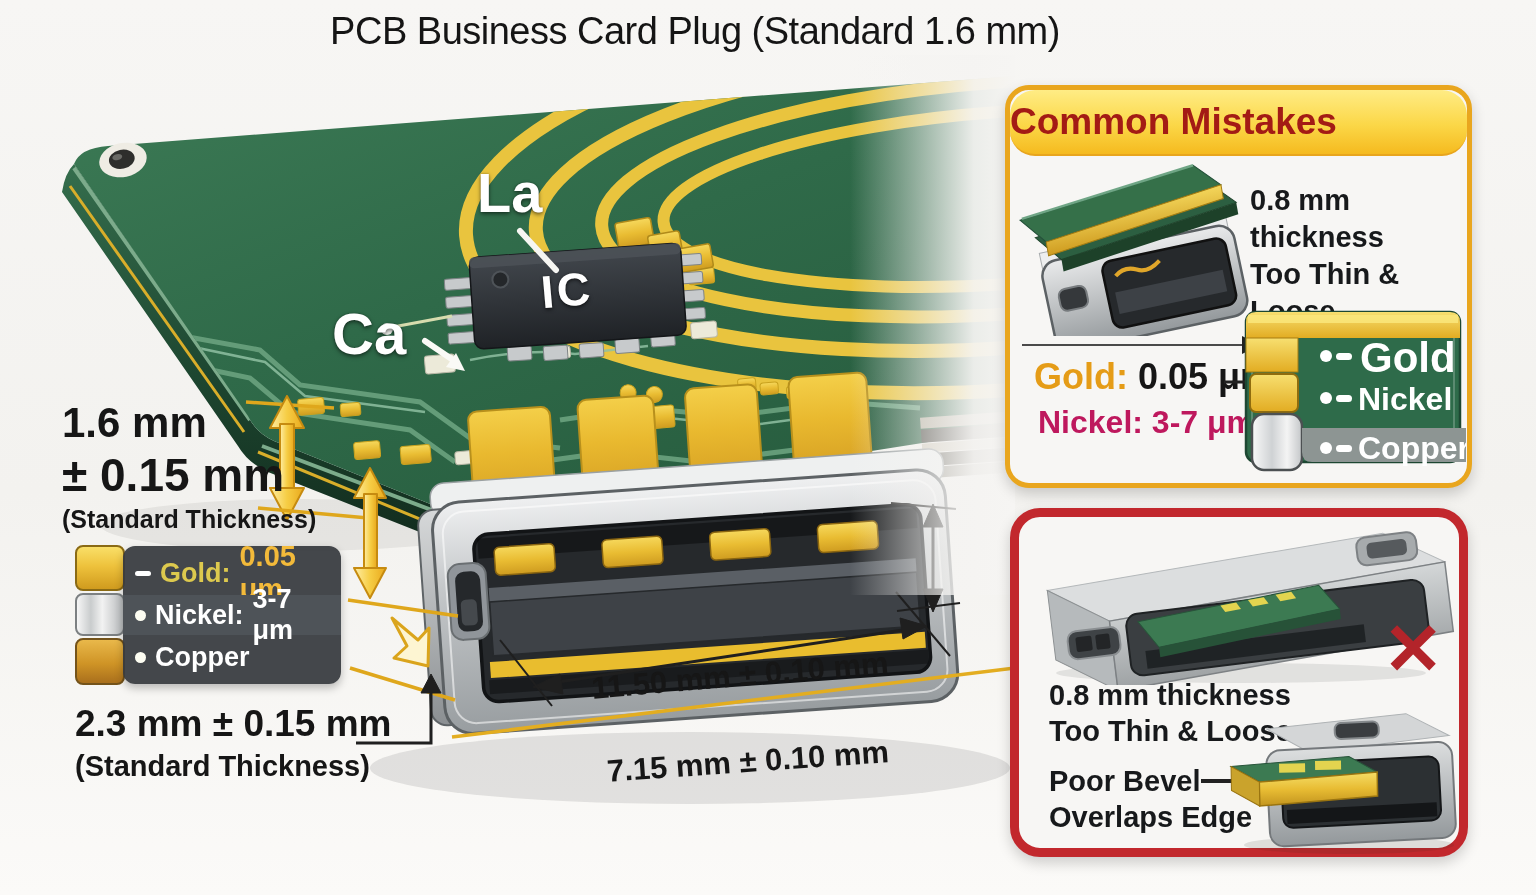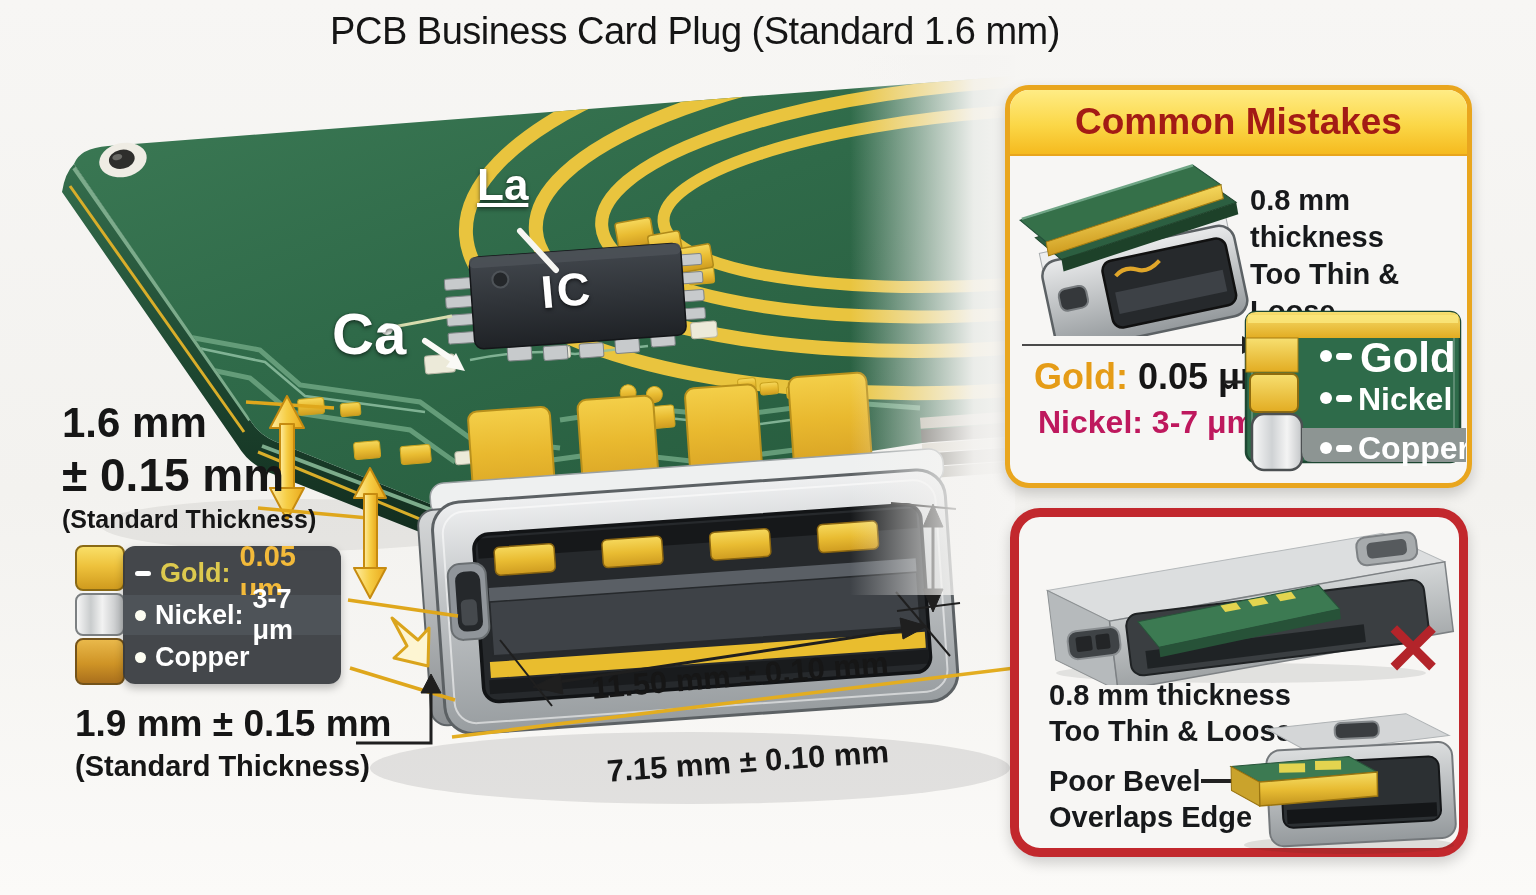--- a/index.html
+++ b/index.html
@@ -6,21 +6,21 @@
   .stage{
     position:relative;width:1536px;height:895px;overflow:hidden;
     background:linear-gradient(180deg,#f7f6f4 0%,#f3f2ef 55%,#fbfaf8 100%);
     font-family:"Liberation Sans",sans-serif;color:#161616;
   }
   .abs{position:absolute;}
   
   .title{left:0;top:10px;width:1390px;text-align:center;font-size:38px;font-weight:400;color:#151515;letter-spacing:-0.5px;}
   
   .lbl-white{color:#fff;font-weight:800;text-shadow:0 2px 4px rgba(0,0,0,.5),0 0 2px rgba(0,0,0,.35);}
-  .lbl-la{left:477px;top:160px;font-size:44px;text-decoration:underline;}
+  .lbl-la{left:477px;top:160px;font-size:56px;}
   .lbl-ca{left:332px;top:300px;font-size:58px;}
   .lbl-ic{left:541px;top:263px;font-size:46px;transform:rotate(-5deg);letter-spacing:3px;}
   .thick-top{left:62px;top:398px;line-height:1.18;}
   .thick-top .v1{font-size:42px;font-weight:800;}
   .thick-top .v2{font-size:46px;font-weight:800;}
   .thick-top .v3{font-size:25px;font-weight:600;margin-top:3px;}
   .thick-bot{left:75px;top:700px;line-height:1.3;}
   .thick-bot .v1{font-size:37px;font-weight:800;}
   .thick-bot .v2{font-size:29px;font-weight:600;}
   .dim-width{left:540px;top:658px;width:400px;text-align:center;font-size:31px;font-weight:700;transform:rotate(-5deg);}
@@ -40,21 +40,21 @@
   .dot-ic{width:11px;height:11px;background:#fdfdf2;border-radius:50%;flex:0 0 auto;}
   .crow .gl{color:#ddc94e;font-size:27px;font-weight:700;}
   .crow .gv{color:#f3ba3a;font-size:29px;font-weight:800;}
   .crow .wl{color:#fff;font-size:27px;font-weight:700;}
   
   .panel{box-sizing:border-box;background:#f7f6f4;}
   .panel-mistakes{left:1005px;top:85px;width:467px;height:403px;border:5px solid #e9a61e;border-radius:24px;
     box-shadow:0 6px 14px rgba(0,0,0,.18);overflow:hidden;}
   .pm-header{position:absolute;left:0;top:0;width:100%;height:64px;
     background:linear-gradient(180deg,#ffec85 0%,#fbd747 55%,#f5ba1f 100%);
-    border-bottom:2px solid #e8a51d;display:flex;align-items:center;justify-content:center;}
+    border-bottom:2px solid #e8a51d;display:flex;align-items:center;border-radius:25px;}
   .pm-title{font-size:37px;font-weight:800;color:#a31b15;}
   .pm-note{position:absolute;left:240px;top:92px;font-size:29px;font-weight:700;line-height:37px;color:#17191b;}
   .pm-gold{position:absolute;left:24px;top:266px;font-size:36px;font-weight:700;}
   .pm-gold .g{color:#e59c17;}
   .pm-nickel{position:absolute;left:28px;top:314px;font-size:32px;font-weight:700;color:#be185d;}
   .panel-error{left:1010px;top:508px;width:458px;height:349px;border:9px solid #c2282d;border-radius:30px;
     box-shadow:0 6px 14px rgba(0,0,0,.18);}
   .pe-note{position:absolute;left:30px;top:160px;font-size:29px;font-weight:700;line-height:36px;color:#17191b;}
   .pe-bevel{position:absolute;left:30px;top:246px;font-size:29px;font-weight:700;line-height:36px;color:#17191b;}
   .pe-bevel .row{display:flex;align-items:center;}
@@ -319,21 +319,21 @@
         <span class="wl">3-7 μm</span>
       </div>
       <div class="crow">
         <span class="dot-ic"></span>
         <span class="wl">Copper</span>
       </div>
     </div>
   </div>
 
   <div class="abs thick-bot">
-    <div class="v1">1.9 mm ± 0.15 mm</div>
+    <div class="v1">2.3 mm ± 0.15 mm</div>
     <div class="v2">(Standard Thickness)</div>
   </div>
 
   <div class="abs dim-width">11.50 mm ± 0.10 mm</div>
   <div class="abs dim-depth">7.15 mm ± 0.10 mm</div>
 
   <div class="abs panel panel-mistakes">
     <div class="pm-header">
       <span class="pm-title">Common Mistakes</span>
     </div>

